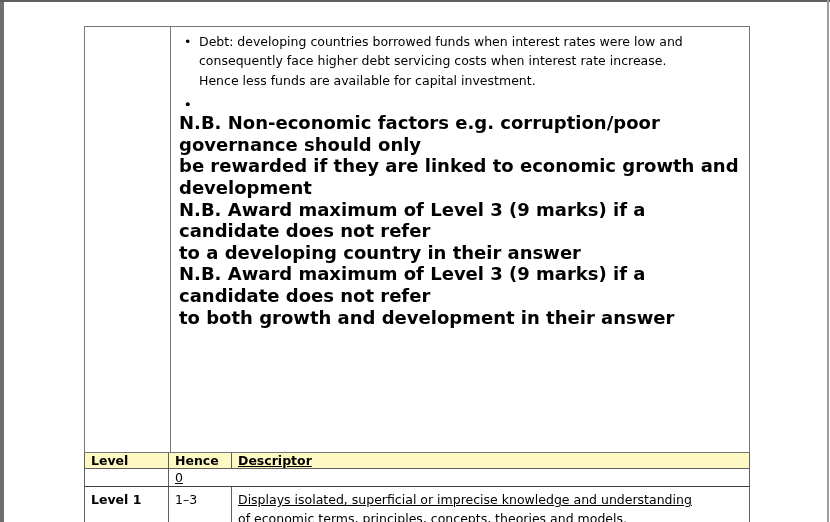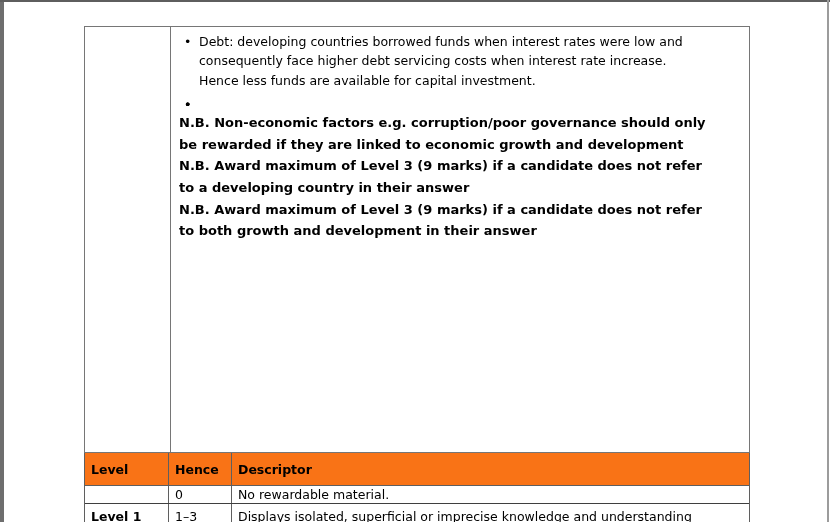--- a/index.html
+++ b/index.html
@@ -22,29 +22,29 @@
   .question-col { width:86px; flex:0 0 86px; border-right:1px solid #767676; }
   .answer-col { flex:1 1 auto; padding:5px 4px 0 8px; }
 
   .bullet-list { list-style:none; }
   .bullet-item { position:relative; padding-left:20px; margin-bottom:5px;
                  font-size:12.5px; line-height:19.4px; }
   .bullet-glyph { position:absolute; left:5px; top:0; }
   .bullet-text { white-space:pre-line; }
 
   .nb-notes { margin-top:22px; }
-  .nb-note { font-weight:bold; font-size:13px; line-height:21.6px;
+  .nb-note { font-weight:bold; font-size:18px; line-height:21.6px;
              white-space:pre-line; }
 
   
   .levels-table { border:1px solid #5f5f5f; border-top:none; }
   .lv-row { display:grid; grid-template-columns:84px 63px 1fr; }
   .lv-row > div { border-right:1px solid #5f5f5f; overflow:hidden; }
-  .lv-row > div:last-child { border-right:none; }
-  .lv-header { height:33px; background:#f97316; border-bottom:1px solid #5f5f5f; }
+  .lv-row > div:last-child { border-right:none;text-decoration:underline; }
+  .lv-header { height:16px; background:#fef9c3; border-bottom:1px solid #5f5f5f; }
   .lv-header > div { display:flex; align-items:center; font-weight:bold;
                      font-size:12.5px; padding-left:6px; }
   .lv-r0 { height:18px; border-bottom:1px solid #3f3f3f; }
   .lv-r0 > div { display:flex; align-items:center; font-size:12.5px; padding-left:6px; }
   .lv-r1 { height:80px; }
   .lv-r1 > div { font-size:12.5px; padding:3px 4px 0 6px; line-height:19.4px; }
   .lv-r1 .lv-level { font-weight:bold; }
   .descriptor-multiline { white-space:pre-line; }
 </style>
 </head>
@@ -96,21 +96,20 @@
 
       <div class="lv-row lv-header">
         <div>Level</div>
         <div>Hence</div>
         <div>Descriptor</div>
       </div>
 
       <div class="lv-row lv-r0">
         <div class="lv-level"></div>
         <div class="lv-mark">0</div>
-        <div class="lv-desc">No rewardable material.</div>
       </div>
 
       <div class="lv-row lv-r1">
         <div class="lv-level">Level 1</div>
         <div class="lv-mark">1–3</div>
         <div class="lv-desc descriptor-multiline">Displays isolated, superficial or imprecise knowledge and understanding
 of economic terms, principles, concepts, theories and models.</div>
       </div>
 
     </div>

